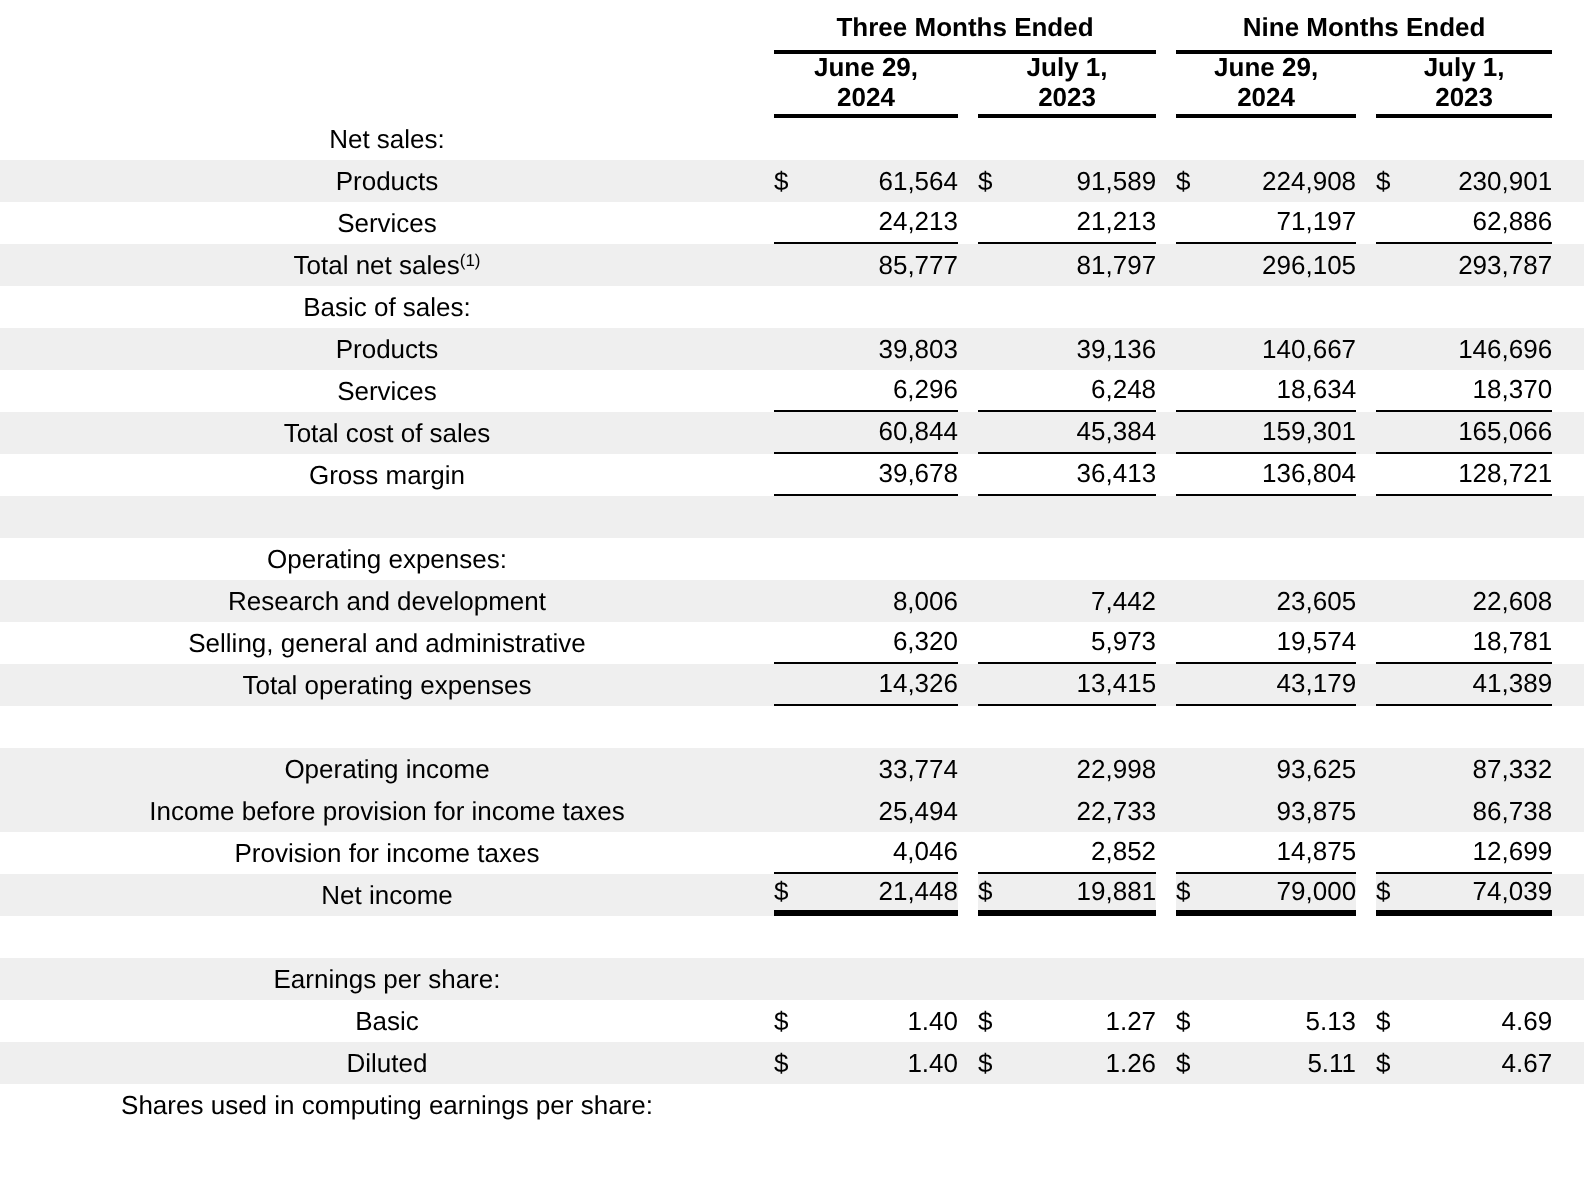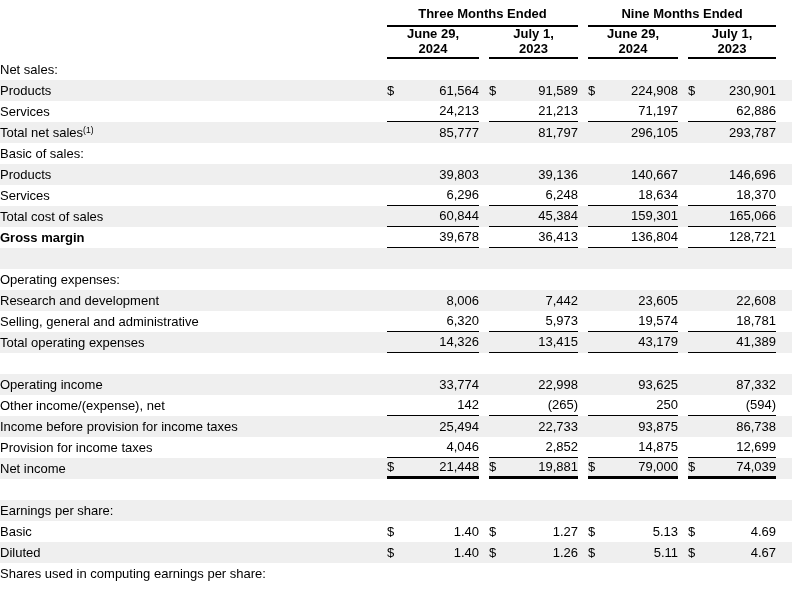--- a/index.html
+++ b/index.html
@@ -14,23 +14,23 @@
   table.stmt td {
     box-sizing:border-box; height:21px; padding:0; margin:0;
     font-size:13px; color:#000; vertical-align:middle;
     white-space:nowrap; overflow:hidden;
   }
   tr.h1 td { height:27px; vertical-align:bottom; padding-bottom:4px;
              font-weight:bold; text-align:center; }
   td.grp  { border-bottom:2.5px solid #000; }
   tr.h2 td { height:23px; font-weight:bold; text-align:center; line-height:1.15; }
   td.dhead { border-bottom:2.5px solid #000; }
-  td.lbl { text-align:left; }
+  td.lbl { text-align:center; }
   .ind0 { padding-left:10px; } .ind1 { padding-left:20px; }
-  .ind2 { padding-left:38px; } .ind3 { padding-left:65px;font-weight:bold; }
+  .ind2 { padding-left:38px; } .ind3 { padding-left:65px; }
   td.dol { text-align:left;  padding-left:2px; }
   td.num { text-align:right; padding-right:2px; }
   td.b1  { border-bottom:1.6px solid #000; }
   td.b3  { border-bottom:3.5px solid #000; }
   tr.shaded td { background:#efefef; }
   td.spw { background:#ffffff !important; }
   sup.fn { font-size:8.5px; vertical-align:baseline; position:relative; top:-4px; }
 </style>
 </head>
 <body>
@@ -293,35 +293,20 @@
         <td class="dol"></td>
         <td class="num">22,998</td>
         <td></td>
         <td class="dol"></td>
         <td class="num">93,625</td>
         <td></td>
         <td class="dol"></td>
         <td class="num">87,332</td>
         <td></td>
       </tr>
-      <tr>
-        <td class="lbl ind0"><span>Other income/(expense), net</span></td>
-        <td class="dol b1"></td>
-        <td class="num b1">142</td>
-        <td></td>
-        <td class="dol b1"></td>
-        <td class="num b1">(265)</td>
-        <td></td>
-        <td class="dol b1"></td>
-        <td class="num b1">250</td>
-        <td></td>
-        <td class="dol b1"></td>
-        <td class="num b1">(594)</td>
-        <td></td>
-      </tr>
       <tr class="shaded">
         <td class="lbl ind0"><span>Income before provision for income taxes</span></td>
         <td class="dol"></td>
         <td class="num">25,494</td>
         <td></td>
         <td class="dol"></td>
         <td class="num">22,733</td>
         <td></td>
         <td class="dol"></td>
         <td class="num">93,875</td>

